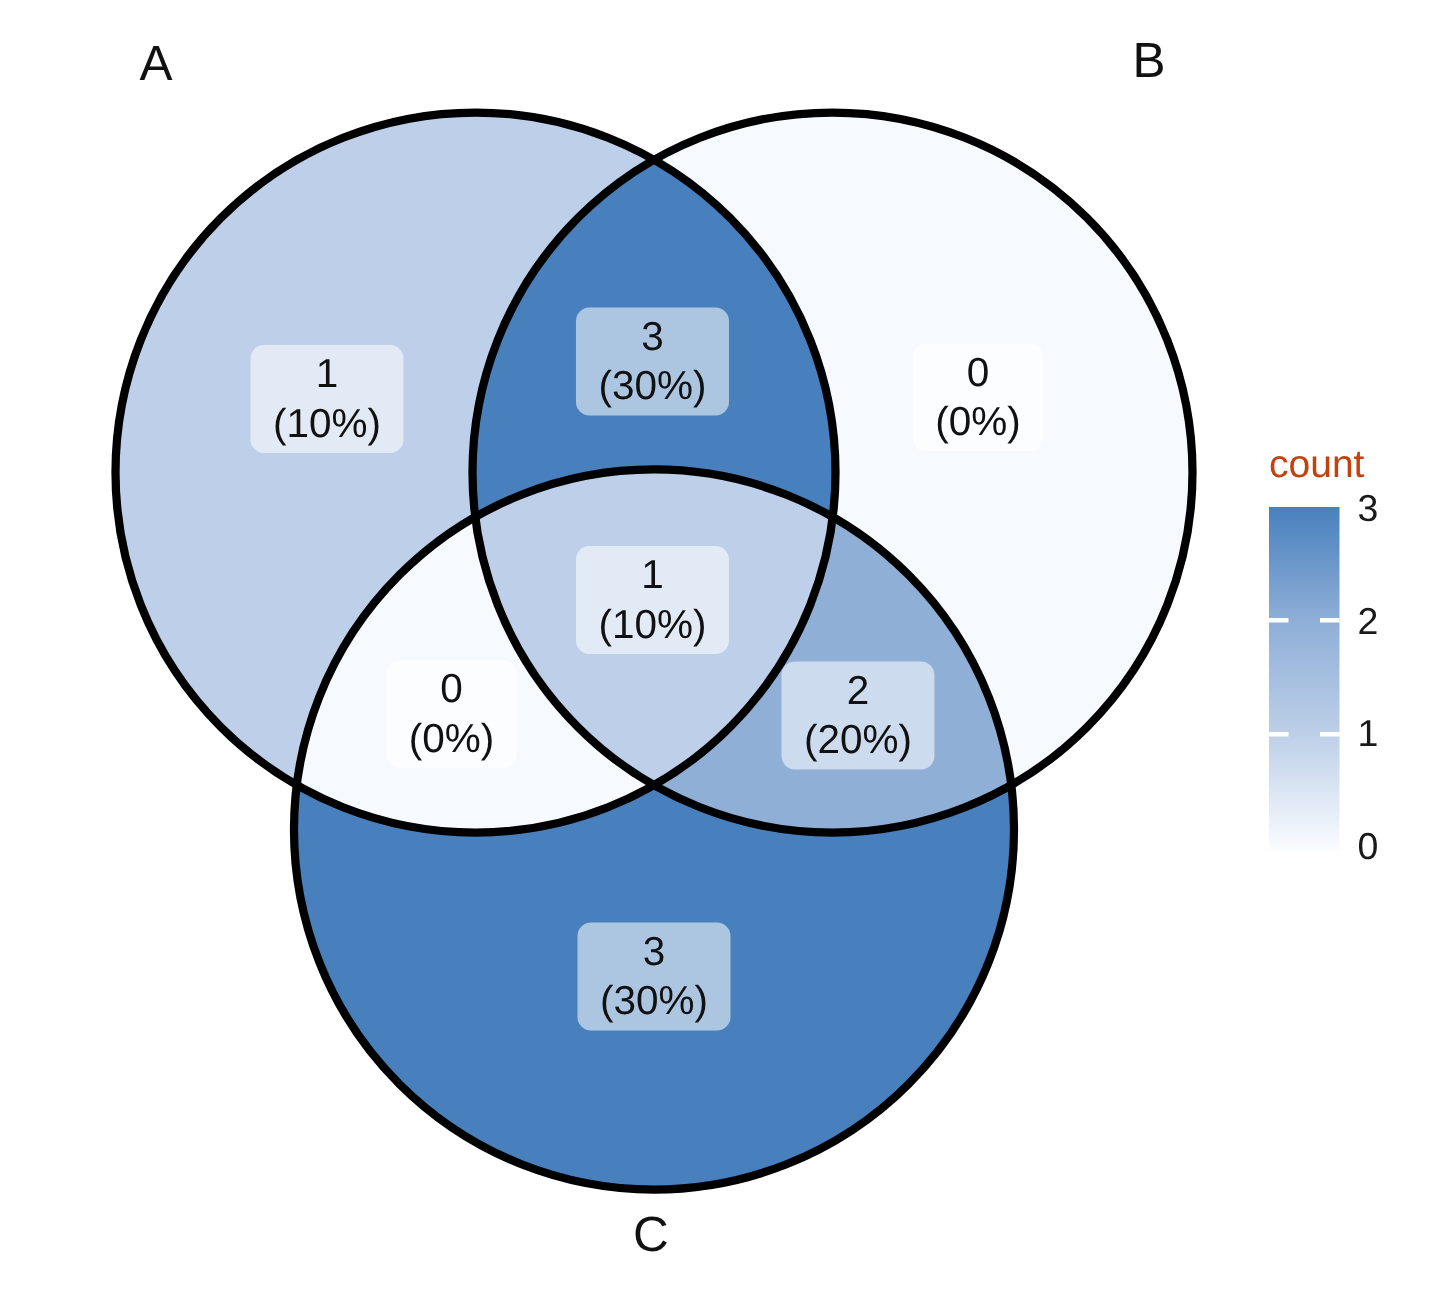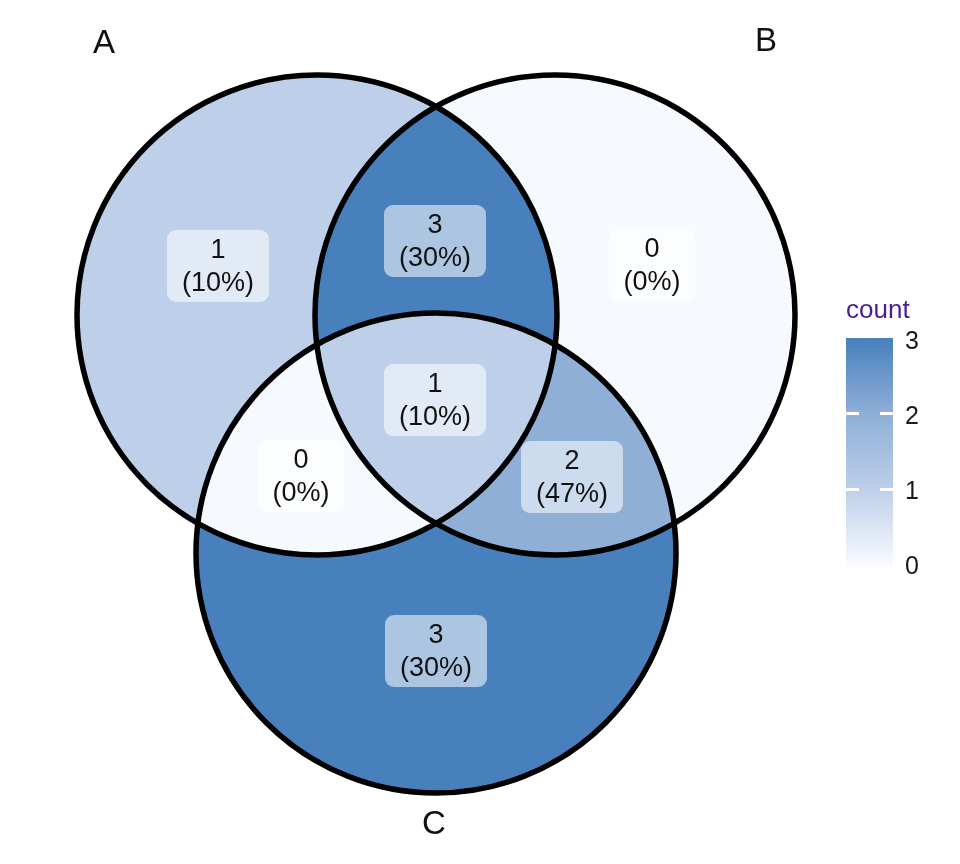--- a/index.html
+++ b/index.html
@@ -37,21 +37,21 @@
     color: #111111;
   }
 
   
   .legend-title {
     position: absolute;
     left: 846px;
     top: 294px;
     font-size: 26px;
     line-height: 30px;
-    color: #4c1d95;
+    color: #c2410c;
   }
   .legend-bar {
     position: absolute;
     left: 846px;
     top: 338px;
     width: 47px;
     height: 229px;
     background: linear-gradient(to bottom, #4880BE 0%, #8FAFD7 33.3%, #BED0E9 66.7%, #FAFCFF 100%);
   }
   .legend-tick-dash {
@@ -128,21 +128,21 @@
     <div>(10%)</div>
   </div>
 
   <div class="rlabel" style="left:301px; top:476px">
     <div>0</div>
     <div>(0%)</div>
   </div>
 
   <div class="rlabel" style="left:572px; top:477px">
     <div>2</div>
-    <div>(47%)</div>
+    <div>(20%)</div>
   </div>
 
   <div class="rlabel" style="left:436px; top:651px">
     <div>3</div>
     <div>(30%)</div>
   </div>
 
   <div class="legend-title">count</div>
 
   <div class="legend-bar">

